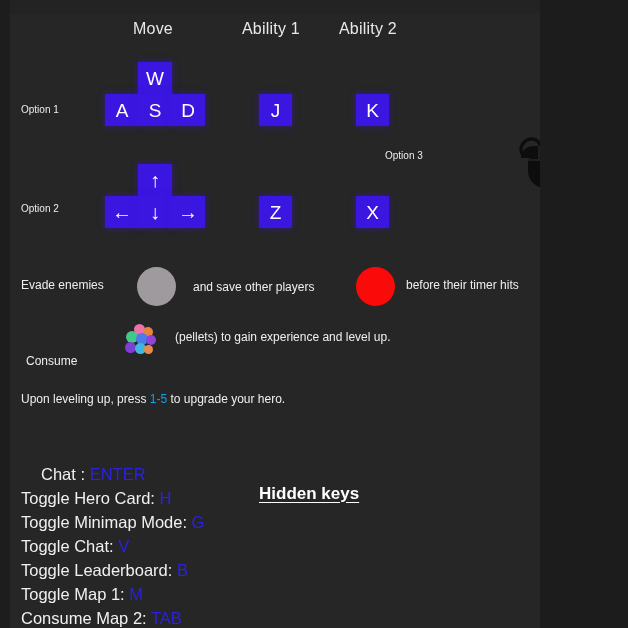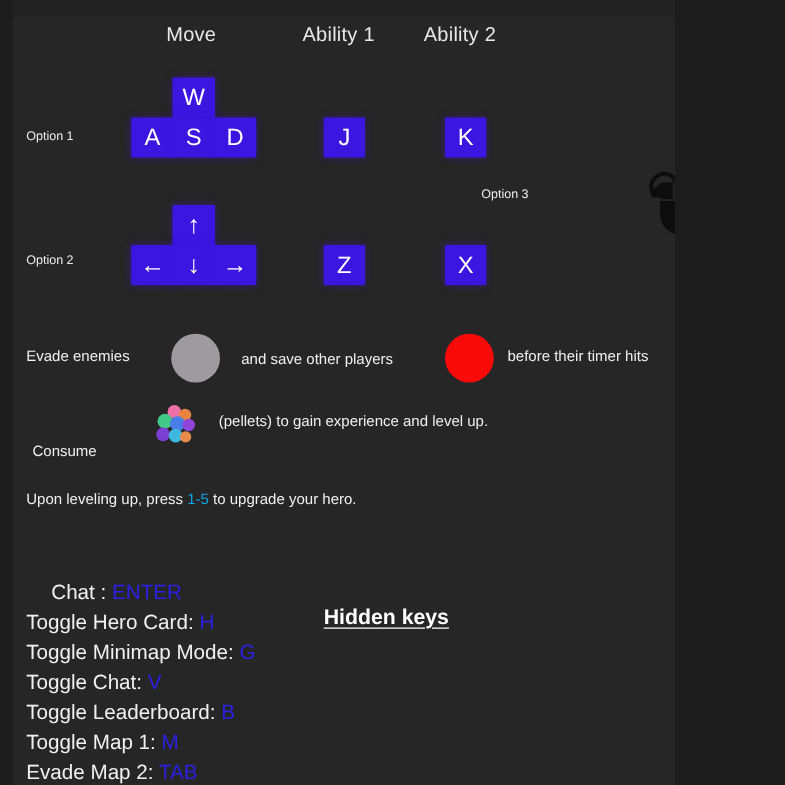--- a/index.html
+++ b/index.html
@@ -212,17 +212,17 @@
   </div>
   <div class="hk-row" style="left:21px; top:561px;">
     <span>Toggle Leaderboard:</span>
     <span class="hk-key">B</span>
   </div>
   <div class="hk-row" style="left:21px; top:585px;">
     <span>Toggle Map 1:</span>
     <span class="hk-key">M</span>
   </div>
   <div class="hk-row" style="left:21px; top:609px;">
-    <span>Evade Map 2:</span>
+    <span>Consume Map 2:</span>
     <span class="hk-key">TAB</span>
   </div>
 
 </div>
 
 </body></html>

